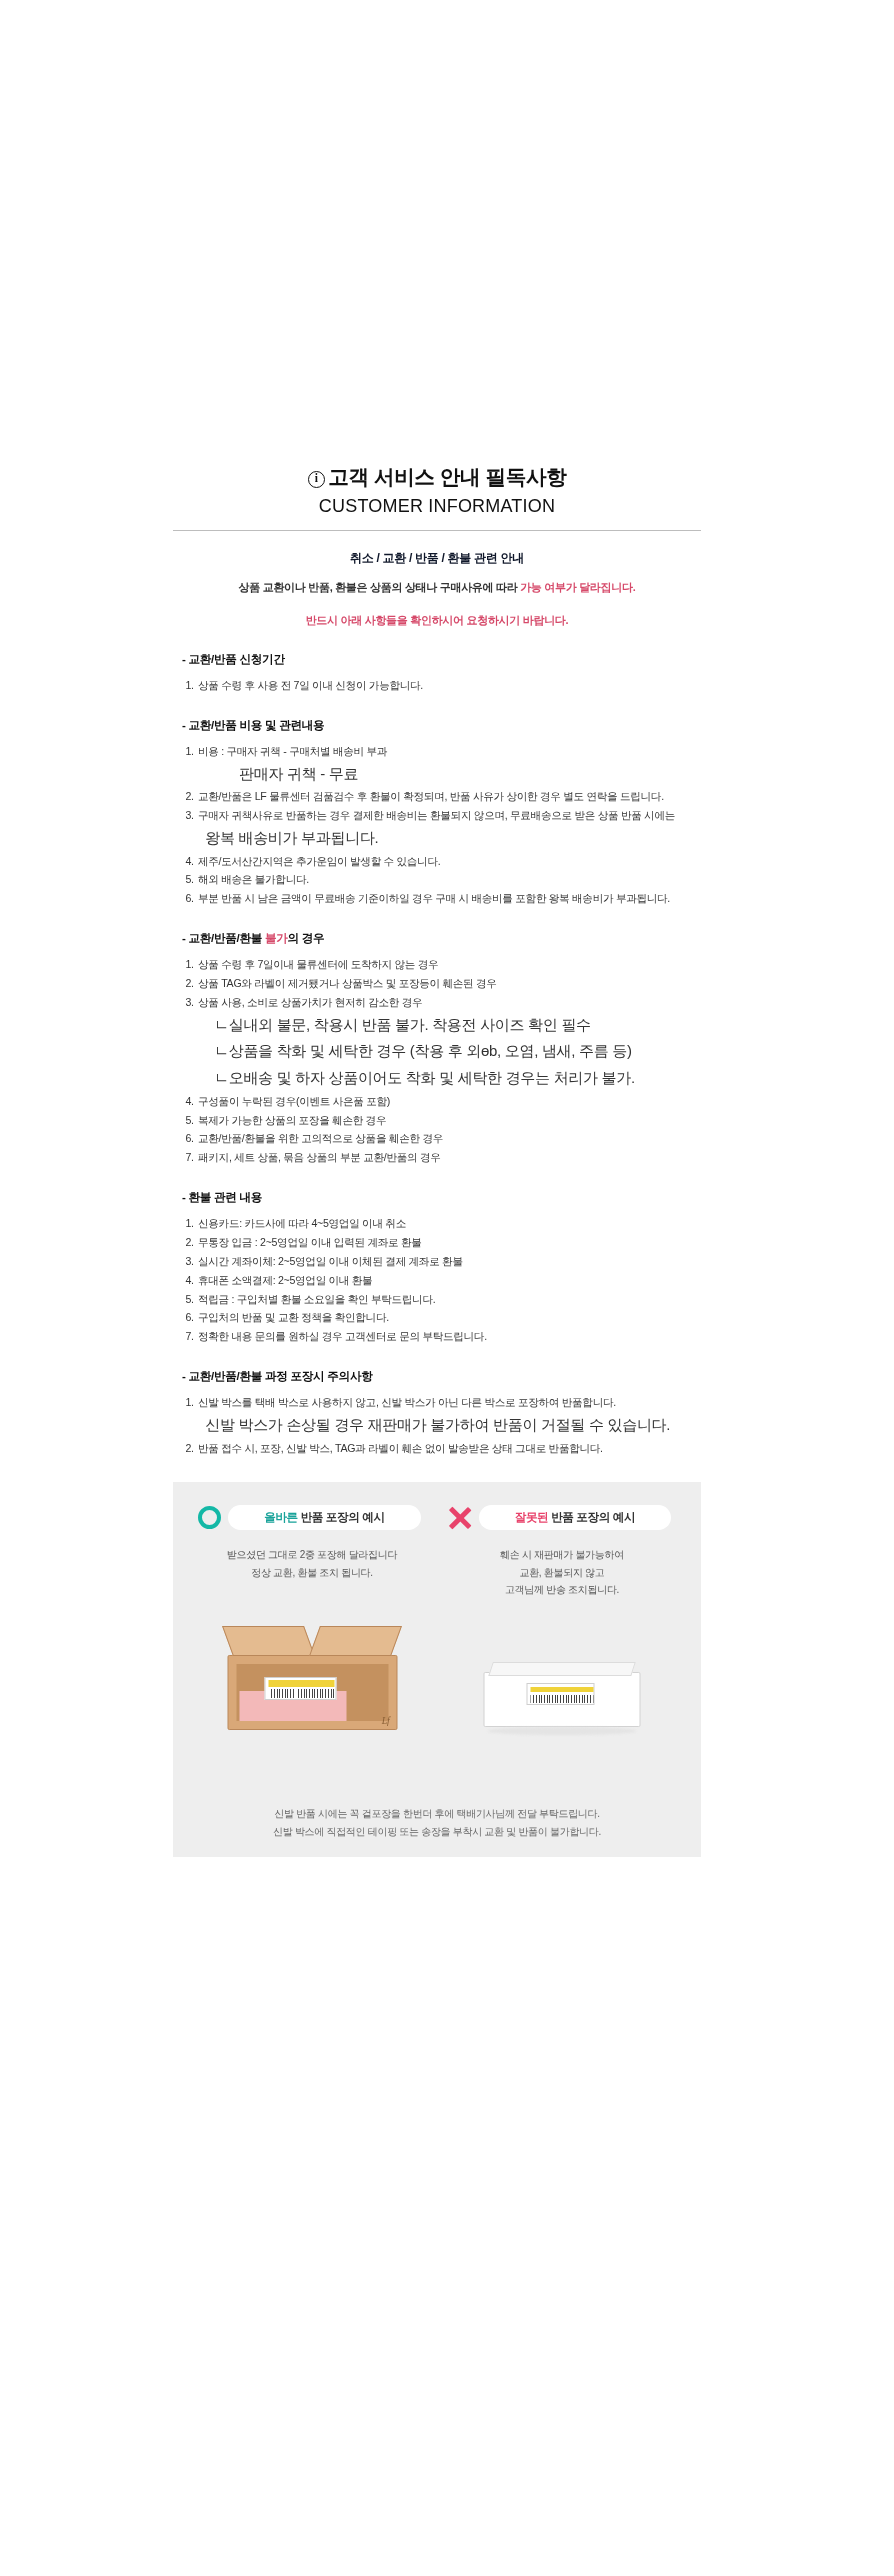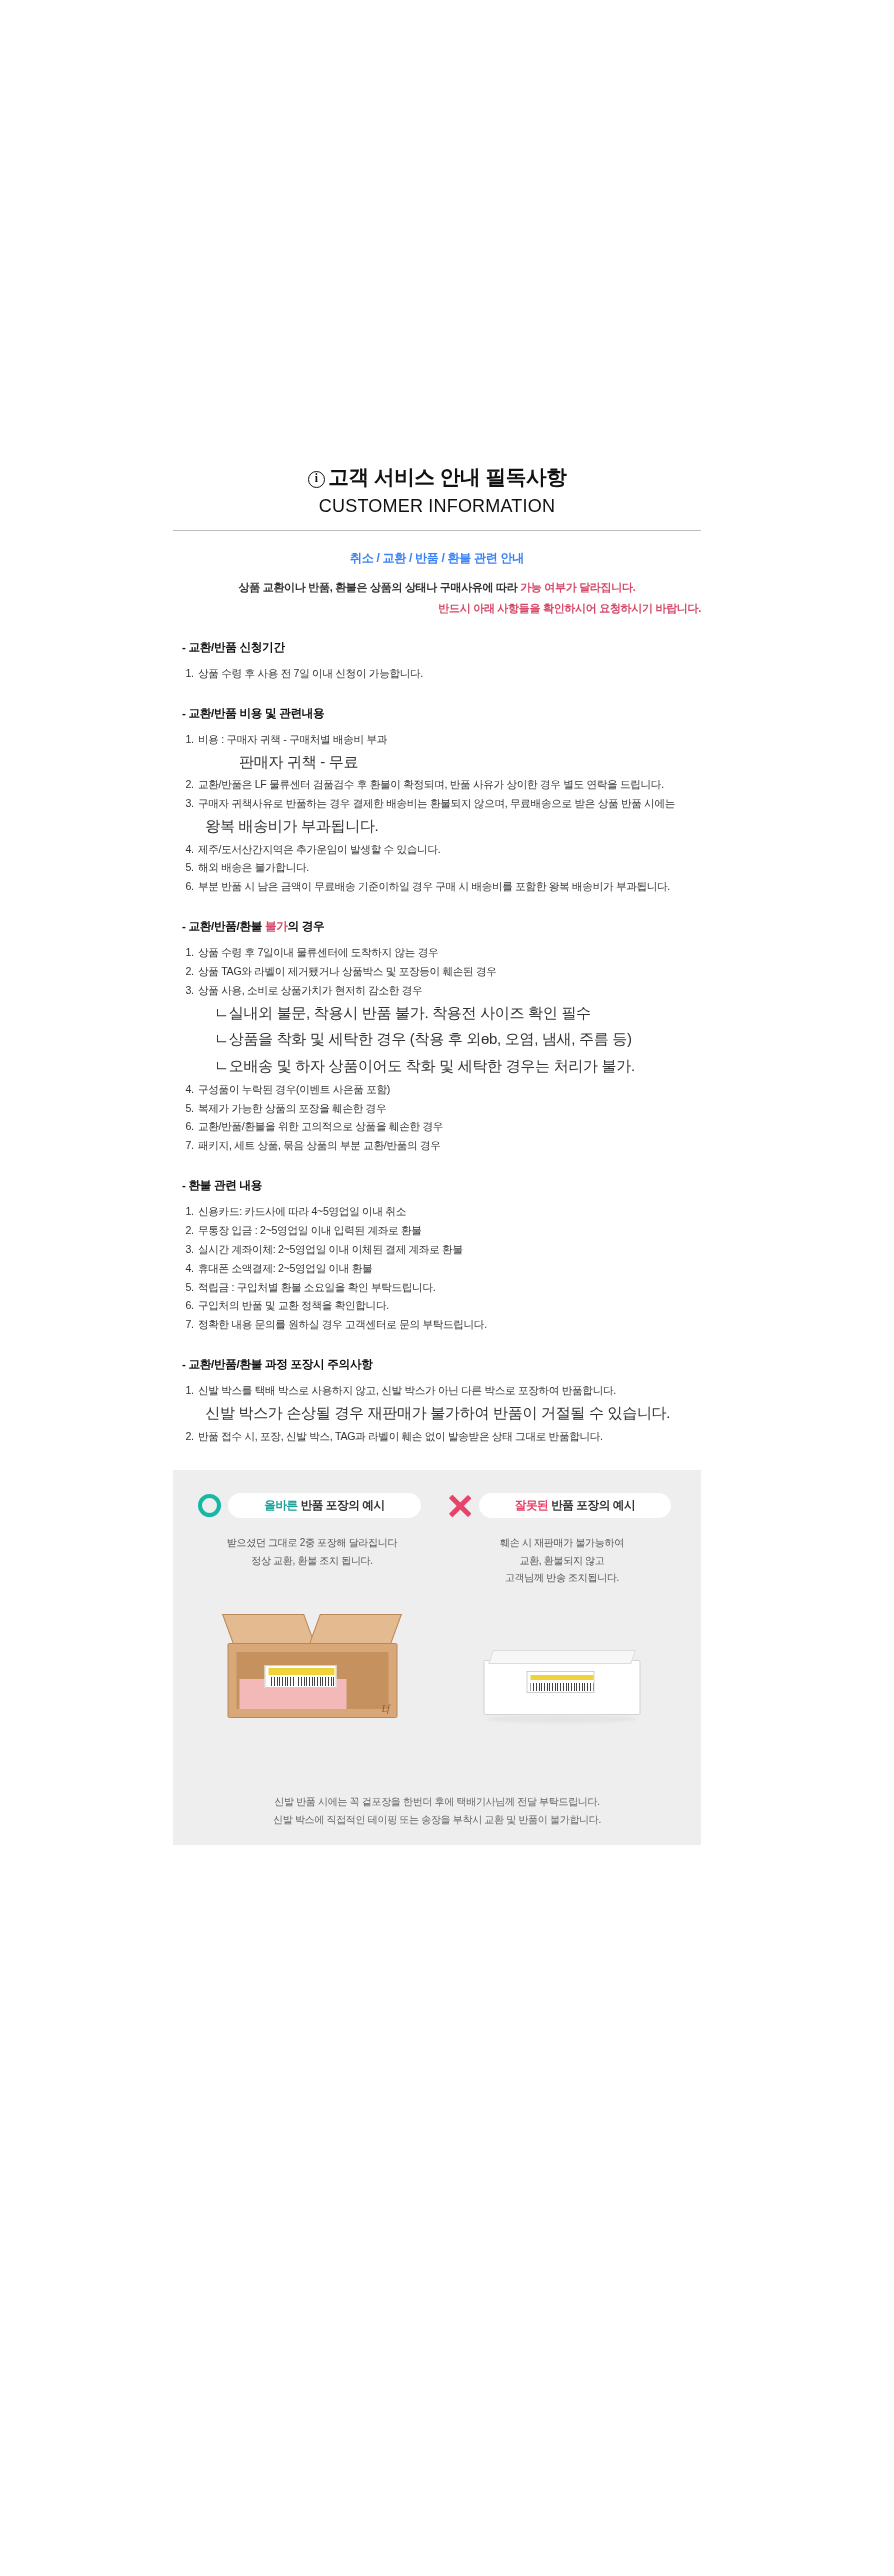--- a/index.html
+++ b/index.html
@@ -67,21 +67,21 @@
   }
 
   
   .intro {
     text-align: center;
     margin-top: 19.7px;
   }
   .intro-title {
     font-size: 12px;
     font-weight: bold;
-    color: #3b82f6;
+    color: #0f172a;
     letter-spacing: -0.3px;
   }
   .intro-line {
     font-size: 11px;
     font-weight: bold;
     color: #d64a6a;
     margin-top: 11.6px;
     line-height: 1.55;
     letter-spacing: -0.3px;
   }
@@ -338,21 +338,21 @@
 
       <div class="head">
         <h1 class="head-title"><span class="info-mark">i</span><span>고객 서비스 안내 필독사항</span></h1>
         <div class="head-sub">CUSTOMER INFORMATION</div>
         <div class="rule"></div>
       </div>
 
       <div class="intro">
         <div class="intro-title">취소 / 교환 / 반품 / 환불  관련 안내</div>
         <div class="intro-line"><span class="dark">상품 교환이나 반품, 환불은 상품의 상태나 구매사유에 따라 </span><span>가능 여부가 달라집니다.</span></div>
-        <div class="intro-line" style="margin-top:4px;text-align:right;">반드시 아래 사항들을 확인하시어 요청하시기 바랍니다.</div>
+        <div class="intro-line" style="margin-top:16px;">반드시 아래 사항들을 확인하시어 요청하시기 바랍니다.</div>
       </div>
 
       <div class="section">
         <div class="sec-title">- 교환/반품 신청기간</div>
         <ol class="lines">
           <li><span class="num">1.</span><span>상품 수령 후 사용 전 7일 이내 신청이 가능합니다.</span></li>
         </ol>
       </div>
 
       <div class="section">

